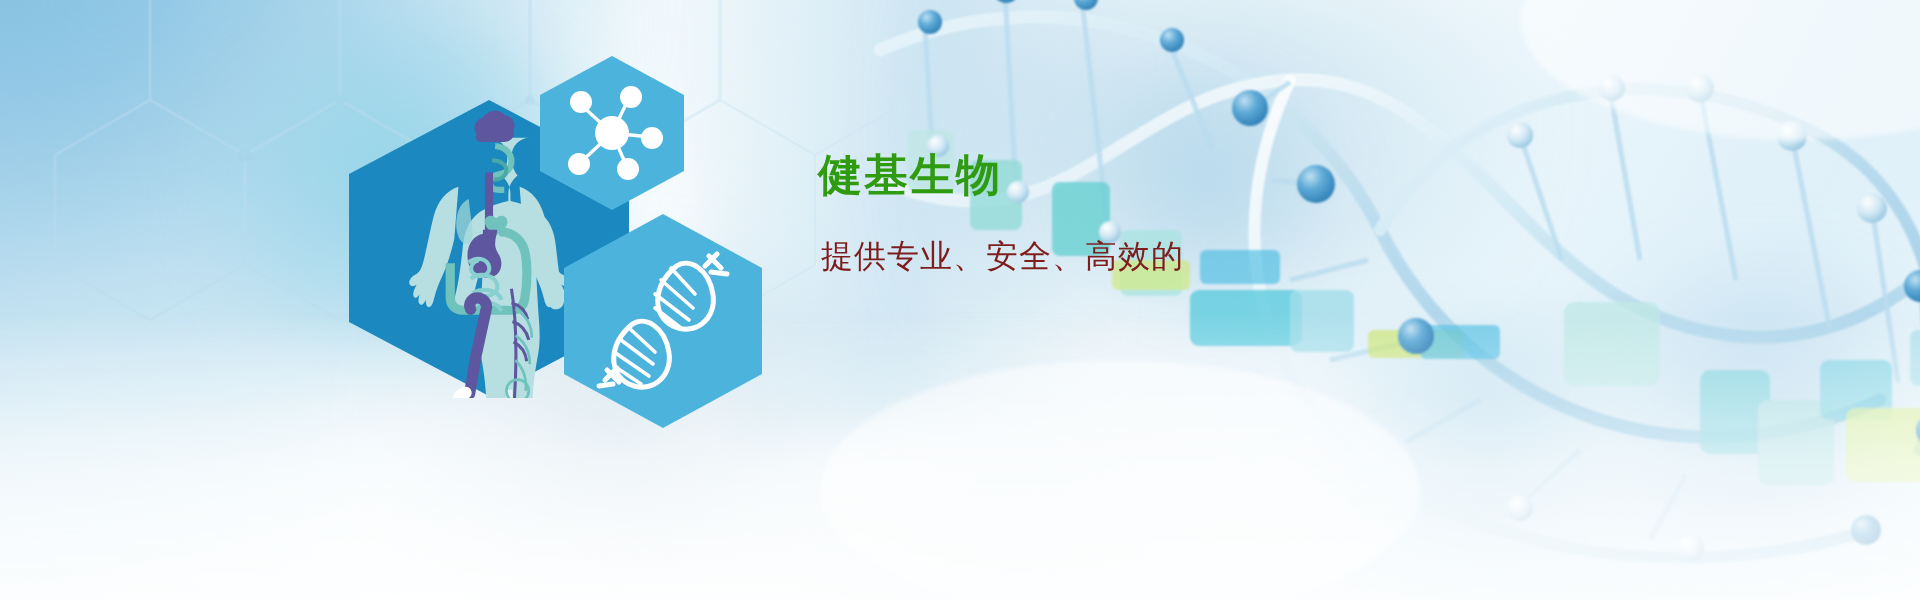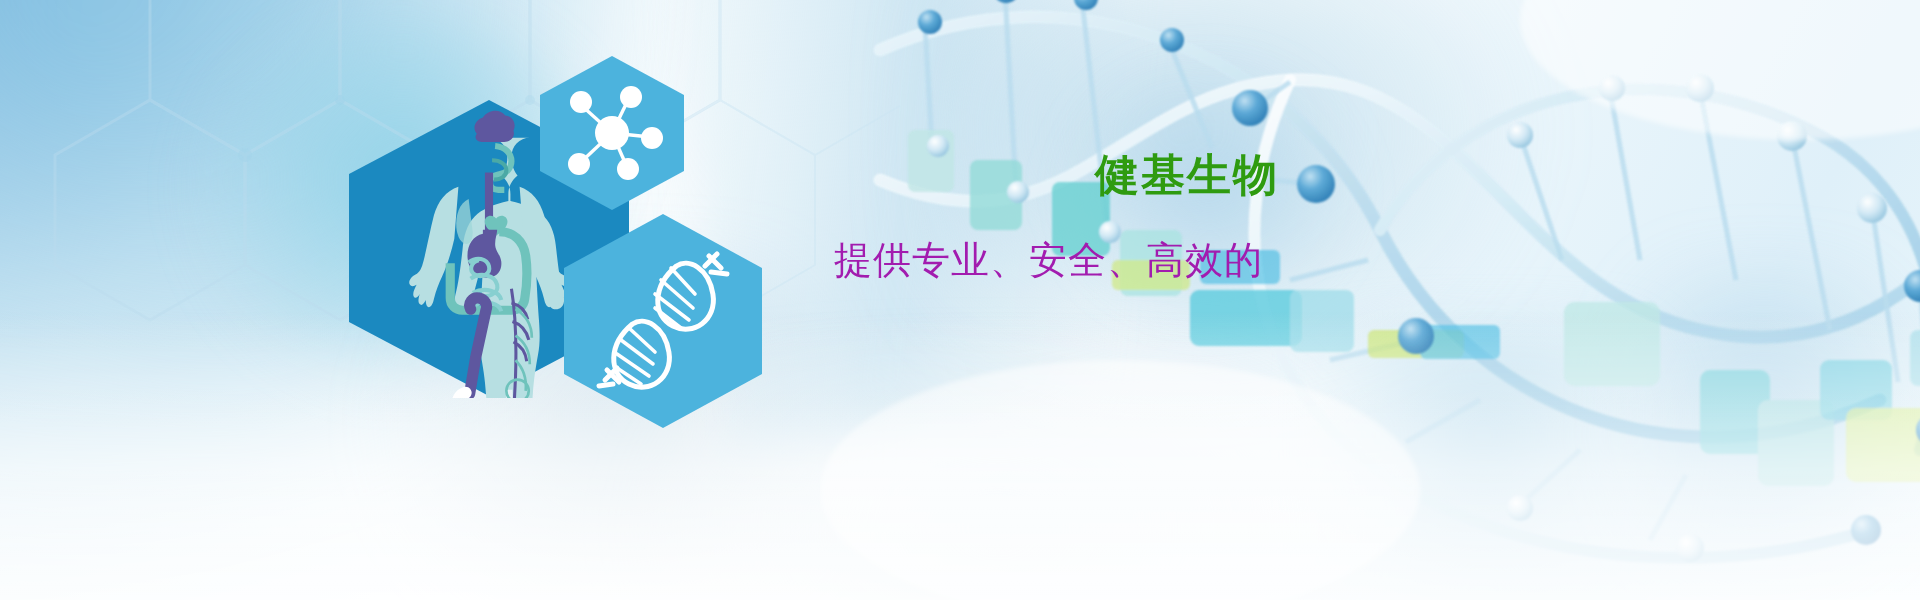--- a/index.html
+++ b/index.html
@@ -126,29 +126,28 @@
     z-index:20;
   }
   .title{
     font-size:44px;
     line-height:1.12;
     font-weight:700;
     letter-spacing:2px;
     color:#2f9b10;
     margin:0 0 36px 0;
     white-space:nowrap;
-    text-align:right;
   }
   .subtitle{
-    font-size:38px;
+    font-size:32px;
     line-height:1.34;
     font-weight:500;
     letter-spacing:1px;
-    color:#a21caf;
-    margin:16px;
+    color:#7f1d1d;
+    margin:3px;
     white-space:nowrap;
   }
   .subtitle .ln{display:block;}
 </style>
 </head>
 <body>
 
 <div id="banner">
 
   <div class="bg-base"></div>

